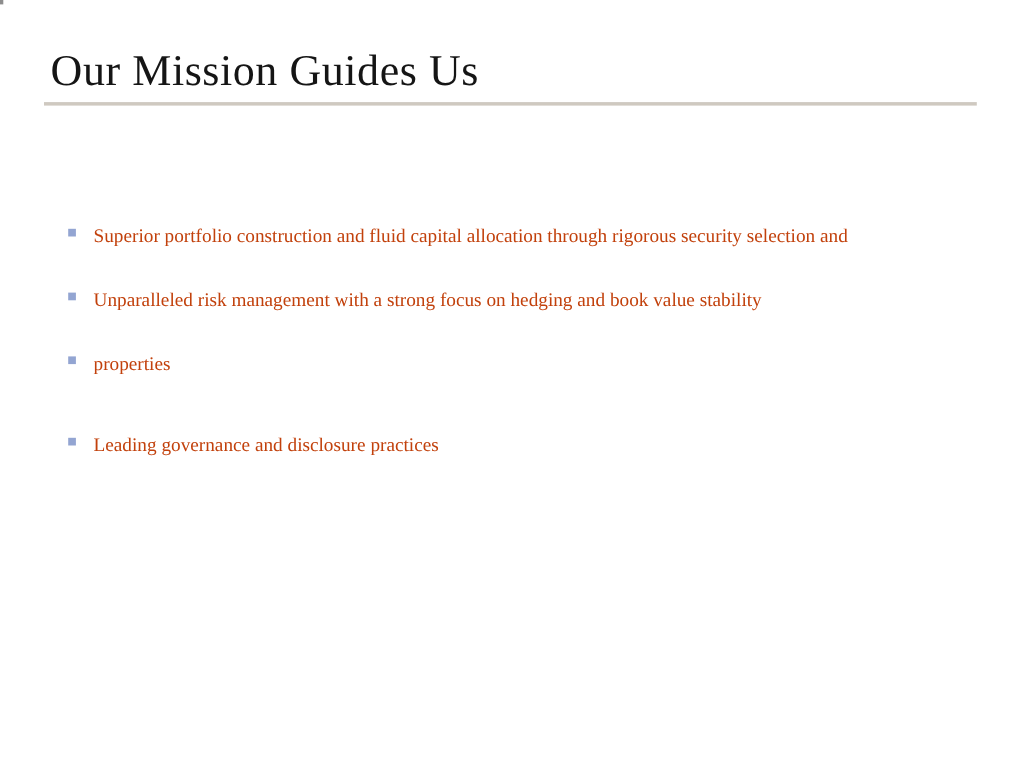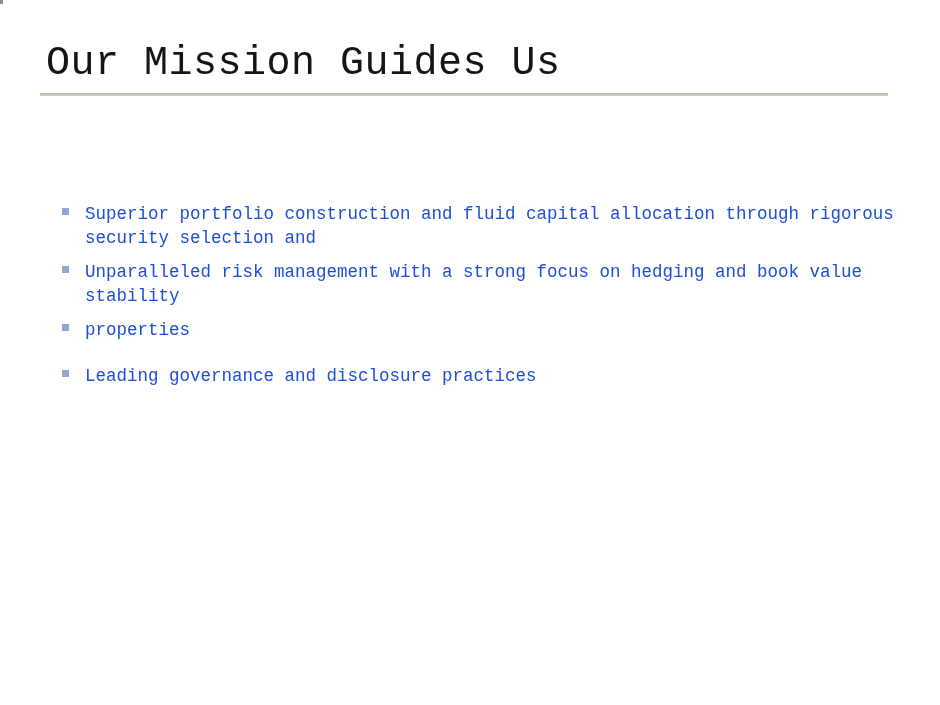--- a/index.html
+++ b/index.html
@@ -1,33 +1,33 @@
 <!DOCTYPE html>
 <html><head>
 <meta charset="utf-8">
 <style>
   html,body{margin:0;padding:0;background:#ffffff;}
   .slide{
     position:relative;width:940px;height:606px;background:#ffffff;
-    overflow:hidden;font-family:Liberation Mono, monospace;color:#1a1a1a;
+    overflow:hidden;font-family:Liberation Serif, serif;color:#1a1a1a;
   }
   .corner-speck{position:absolute;left:0;top:0;width:3px;height:4px;background:#8d8d8d;}
   .title{
     position:absolute;left:46px;top:40px;margin:0;font-weight:400;
     font-size:40px;line-height:48px;color:#151515;letter-spacing:0.5px;white-space:nowrap;
   }
   .rule{position:absolute;left:40px;width:848px;height:3px;
     background:linear-gradient(180deg,#bfb8ae 0 1px,#cfc9c0 1px 3px);}
   .title-rule{top:93px;}
   .footer-rule{top:624px;}
   .intro{position:absolute;left:60px;top:128px;font-weight:700;font-size:18px;line-height:24px;}
   .line:empty{display:none;}
   .bullet-item{position:absolute;left:62px;display:flex;align-items:flex-start;}
   .marker{flex:0 0 auto;width:7px;height:7px;margin-top:6px;background:#93a5d2;}
-  .btext{margin-left:16px;font-size:17.5px;line-height:24px;color:#1d4ed8;}
+  .btext{margin-left:16px;font-size:17.5px;line-height:24px;color:#c2410c;}
   .page-number{
     position:absolute;left:820px;top:641px;width:64px;text-align:right;
     font-size:27px;line-height:27px;color:#a9a19b;
   }
   .logo{position:absolute;left:44px;top:628px;width:64px;height:72px;}
   .microtext{
     position:absolute;left:0;top:1px;width:3.5px;height:51px;
     background:repeating-linear-gradient(180deg,#aeb6c8 0 1.5px,#eef0f5 1.5px 3px);
   }
   .logo-mark{position:absolute;left:6px;top:1px;display:block;}
@@ -67,21 +67,21 @@
     </div>
   </div>
 
   <div class="bullet-item" style="top:318px">
     <span class="marker"></span>
     <div class="btext">
       <div class="line">properties</div>
     </div>
   </div>
 
-  <div class="bullet-item" style="top:364px">
+  <div class="bullet-item" style="top:392px">
     <span class="marker"></span>
     <div class="btext">
       <div class="line">Leading governance and disclosure practices</div>
 
     </div>
   </div>
 
   <div class="rule footer-rule"></div>
 
   <div class="logo">

